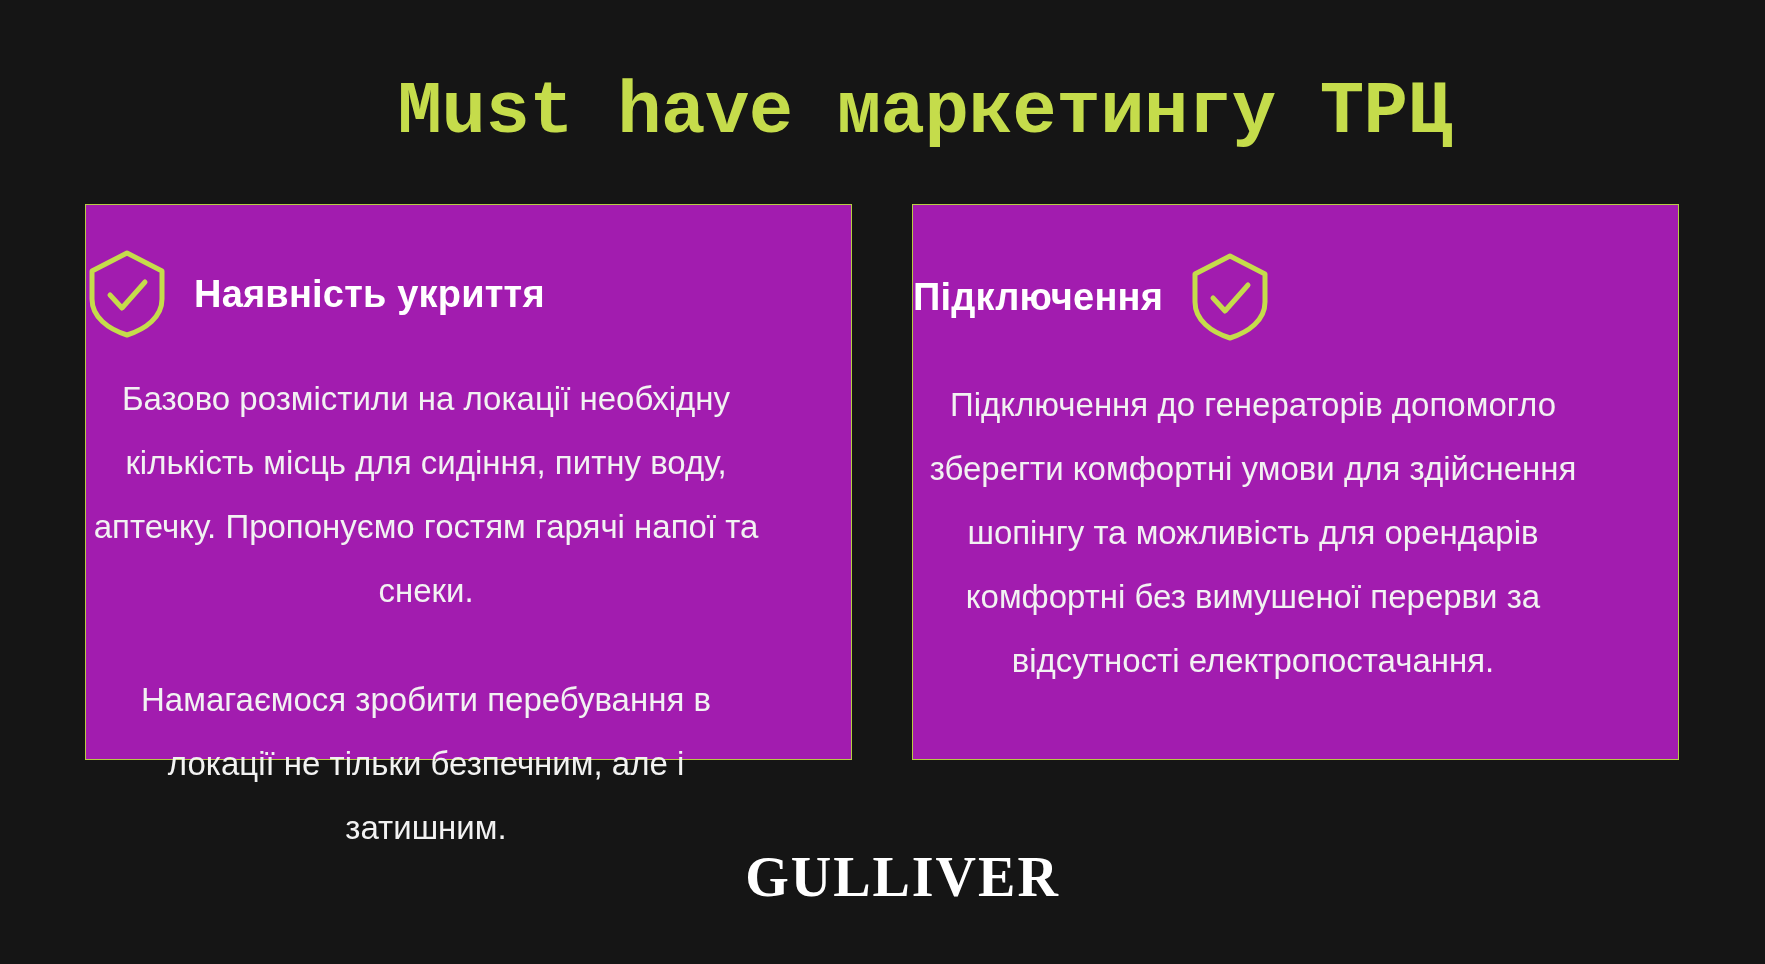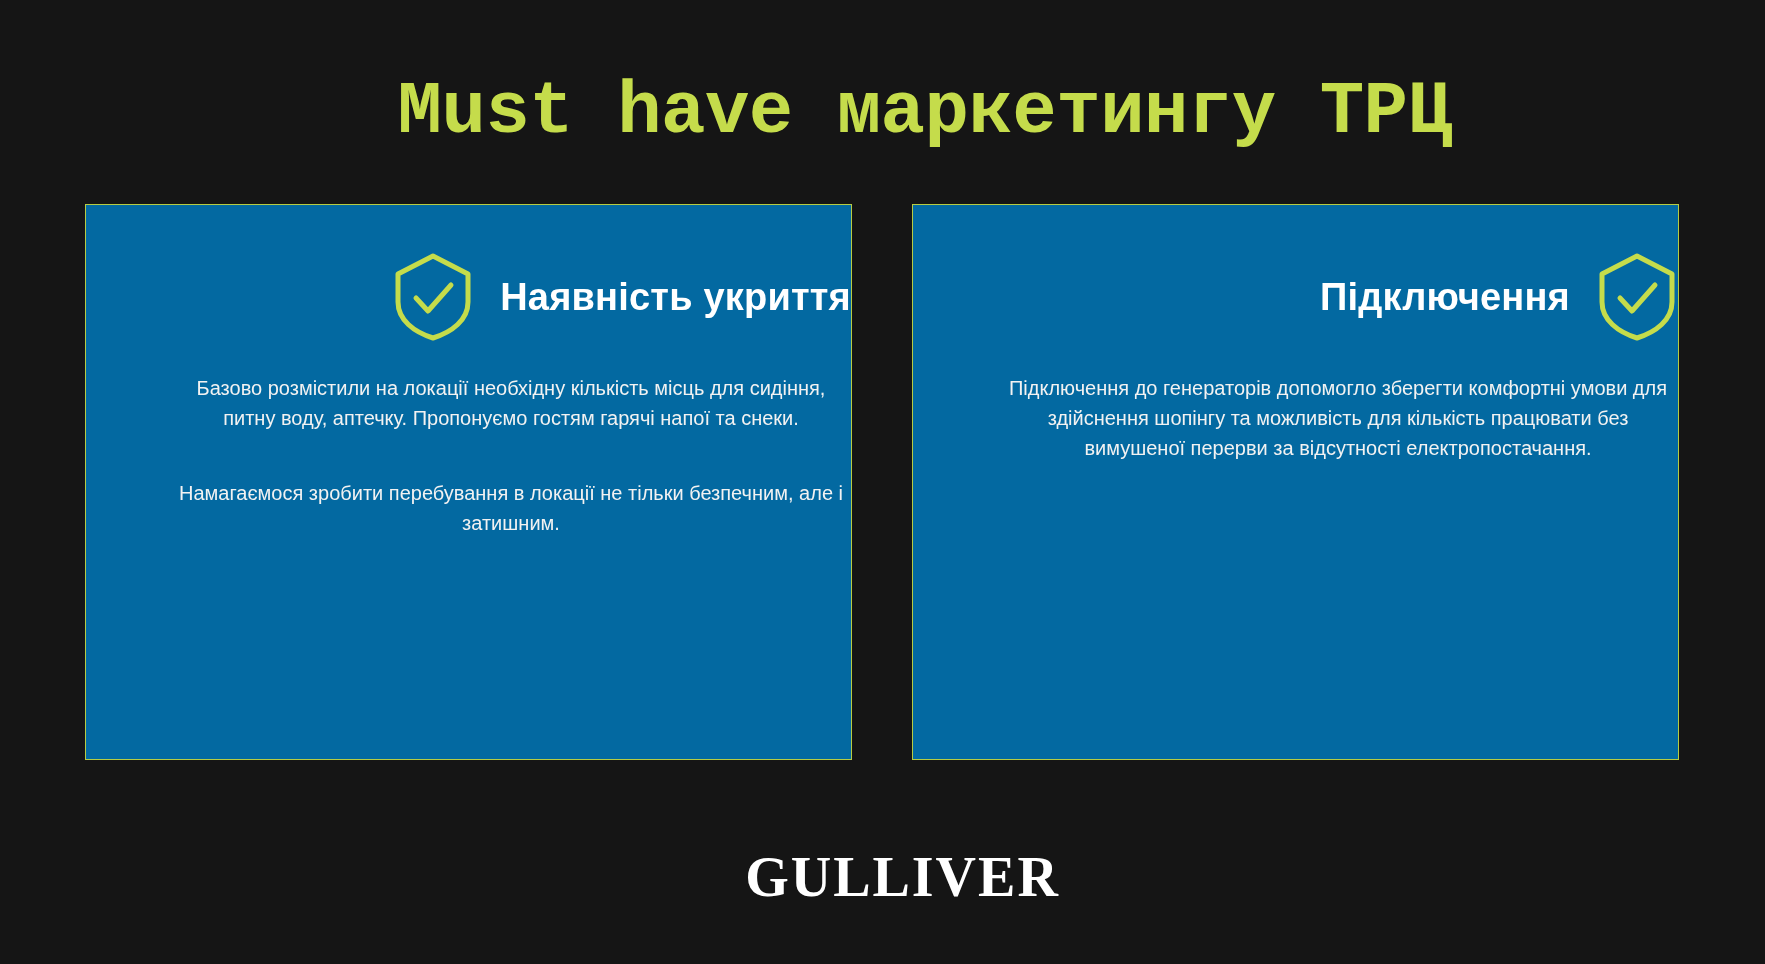--- a/index.html
+++ b/index.html
@@ -47,25 +47,25 @@
     height: 556px;
     display: flex;
     justify-content: space-between;
   }
 
   .card {
     width: 767px;
     height: 556px;
     box-sizing: border-box;
     border: 1px solid #b6cc44;
-    background: #0369a1;
+    background: #a21caf;
     position: relative;
     display: flex;
     flex-direction: column;
-    align-items: flex-end;
+    align-items: flex-start;
   }
 
   .card-head {
     display: flex;
     align-items: center;
     justify-content: center;
     gap: 26px;
     margin-top: 44px;
     height: 96px;
   }
@@ -90,22 +90,22 @@
     letter-spacing: 0.2px;
     white-space: nowrap;
   }
 
   .card-body {
     margin-top: 28px;
     width: 680px;
     text-align: center;
     color: #f2f2f2;
     font-family: "Liberation Sans", sans-serif;
-    font-size: 20px;
-    line-height: 30px;
+    font-size: 33px;
+    line-height: 64px;
     font-weight: normal;
   }
 
   .card-body p {
     margin: 0;
   }
 
   .card-body p + p {
     margin-top: 45px;
   }
@@ -155,21 +155,21 @@
       <div class="card-head reverse">
         <span class="card-title">Підключення</span>
         <span class="shield-icon-wrap">
           <svg class="shield-icon" viewBox="0 0 82 90" fill="none" aria-hidden="true">
             <path d="M41 4 L76 22 L76 50 C76 68 60 80 41 86 C22 80 6 68 6 50 L6 22 Z" stroke="#c5dc4b" stroke-width="5" stroke-linejoin="round" fill="none"></path>
             <path d="M24 46 L36 59 L59 33" stroke="#c5dc4b" stroke-width="5" stroke-linecap="round" stroke-linejoin="round" fill="none"></path>
           </svg>
         </span>
       </div>
       <div class="card-body">
-        <p>Підключення до генераторів допомогло зберегти комфортні умови для здійснення шопінгу та можливість для кількість працювати без вимушеної перерви за відсутності електропостачання.</p>
+        <p>Підключення до генераторів допомогло зберегти комфортні умови для здійснення шопінгу та можливість для орендарів комфортні без вимушеної перерви за відсутності електропостачання.</p>
       </div>
     </div>
 
   </div>
 
   <div class="logo">GULLIVER</div>
 
 </div>
 
 </body></html>

